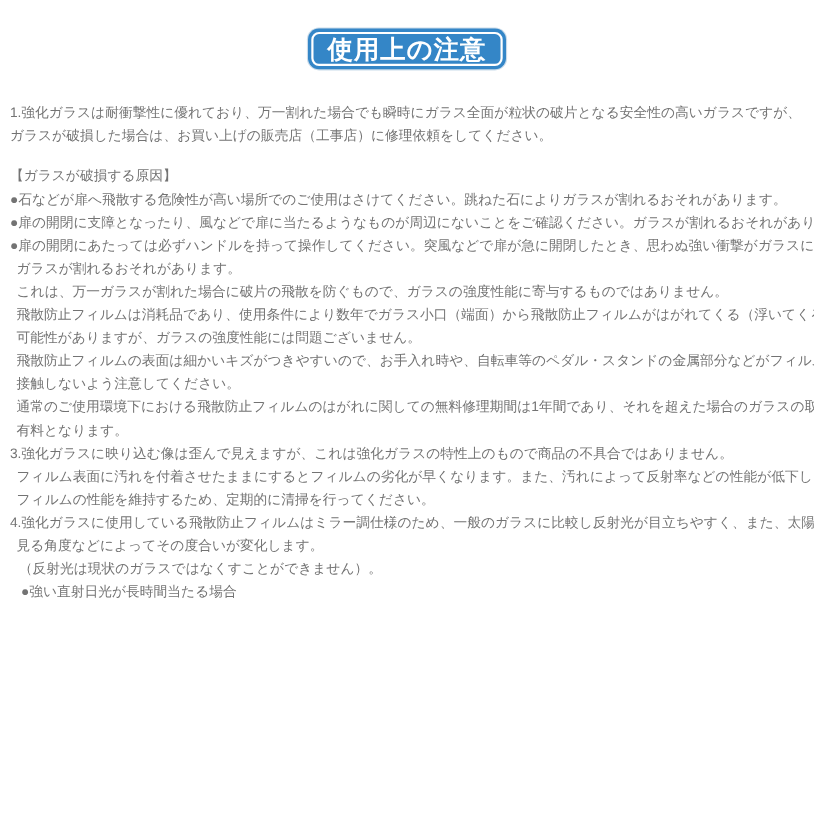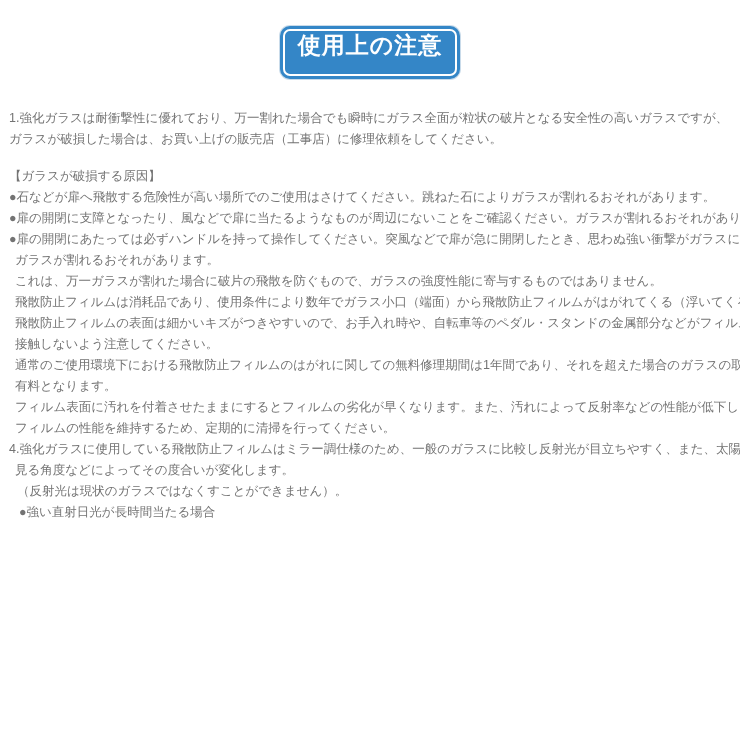--- a/index.html
+++ b/index.html
@@ -28,21 +28,21 @@
   }
   .title-badge {
     background: #3486c7;
     border-radius: 10px;
     padding: 3px;
     box-shadow: 0 0 0 1px rgba(40,110,170,0.25);
   }
   .title-badge-inner {
     border: 2px solid #ffffff;
     border-radius: 7px;
-    padding: 1px 13px 16px 13px;
+    padding: 1px 13px 0 13px;
   }
   .title-text {
     color: #ffffff;
     font-size: 23px;
     font-weight: bold;
     letter-spacing: 1px;
     line-height: 26px;
     white-space: nowrap;
   }
   
@@ -80,24 +80,26 @@
   <div class="doc">
       <div class="line ind-0">1.強化ガラスは耐衝撃性に優れており、万一割れた場合でも瞬時にガラス全面が粒状の破片となる安全性の高いガラスですが、</div>
       <div class="line ind-0">ガラスが破損した場合は、お買い上げの販売店（工事店）に修理依頼をしてください。</div>
       <div class="line ind-0 gap-before">【ガラスが破損する原因】</div>
       <div class="line ind-0">●石などが扉へ飛散する危険性が高い場所でのご使用はさけてください。跳ねた石によりガラスが割れるおそれがあります。</div>
       <div class="line ind-0">●扉の開閉に支障となったり、風などで扉に当たるようなものが周辺にないことをご確認ください。ガラスが割れるおそれがあります。</div>
       <div class="line ind-0">●扉の開閉にあたっては必ずハンドルを持って操作してください。突風などで扉が急に開閉したとき、思わぬ強い衝撃がガラスに加わり、</div>
       <div class="line ind-1">ガラスが割れるおそれがあります。</div>
       <div class="line ind-1">これは、万一ガラスが割れた場合に破片の飛散を防ぐもので、ガラスの強度性能に寄与するものではありません。</div>
       <div class="line ind-1">飛散防止フィルムは消耗品であり、使用条件により数年でガラス小口（端面）から飛散防止フィルムがはがれてくる（浮いてくる）</div>
+      <div class="line ind-1">可能性がありますが、ガラスの強度性能には問題ございません。</div>
       <div class="line ind-1">飛散防止フィルムの表面は細かいキズがつきやすいので、お手入れ時や、自転車等のペダル・スタンドの金属部分などがフィルムに</div>
       <div class="line ind-1">接触しないよう注意してください。</div>
       <div class="line ind-1">通常のご使用環境下における飛散防止フィルムのはがれに関しての無料修理期間は1年間であり、それを超えた場合のガラスの取替えは</div>
       <div class="line ind-1">有料となります。</div>
+      <div class="line ind-0">3.強化ガラスに映り込む像は歪んで見えますが、これは強化ガラスの特性上のもので商品の不具合ではありません。</div>
       <div class="line ind-1">フィルム表面に汚れを付着させたままにするとフィルムの劣化が早くなります。また、汚れによって反射率などの性能が低下します。</div>
       <div class="line ind-1">フィルムの性能を維持するため、定期的に清掃を行ってください。</div>
       <div class="line ind-0">4.強化ガラスに使用している飛散防止フィルムはミラー調仕様のため、一般のガラスに比較し反射光が目立ちやすく、また、太陽の位置や</div>
       <div class="line ind-1">見る角度などによってその度合いが変化します。</div>
       <div class="line ind-2">（反射光は現状のガラスではなくすことができません）。</div>
       <div class="line ind-3">●強い直射日光が長時間当たる場合</div>
     </div>
 
 </div>
 

